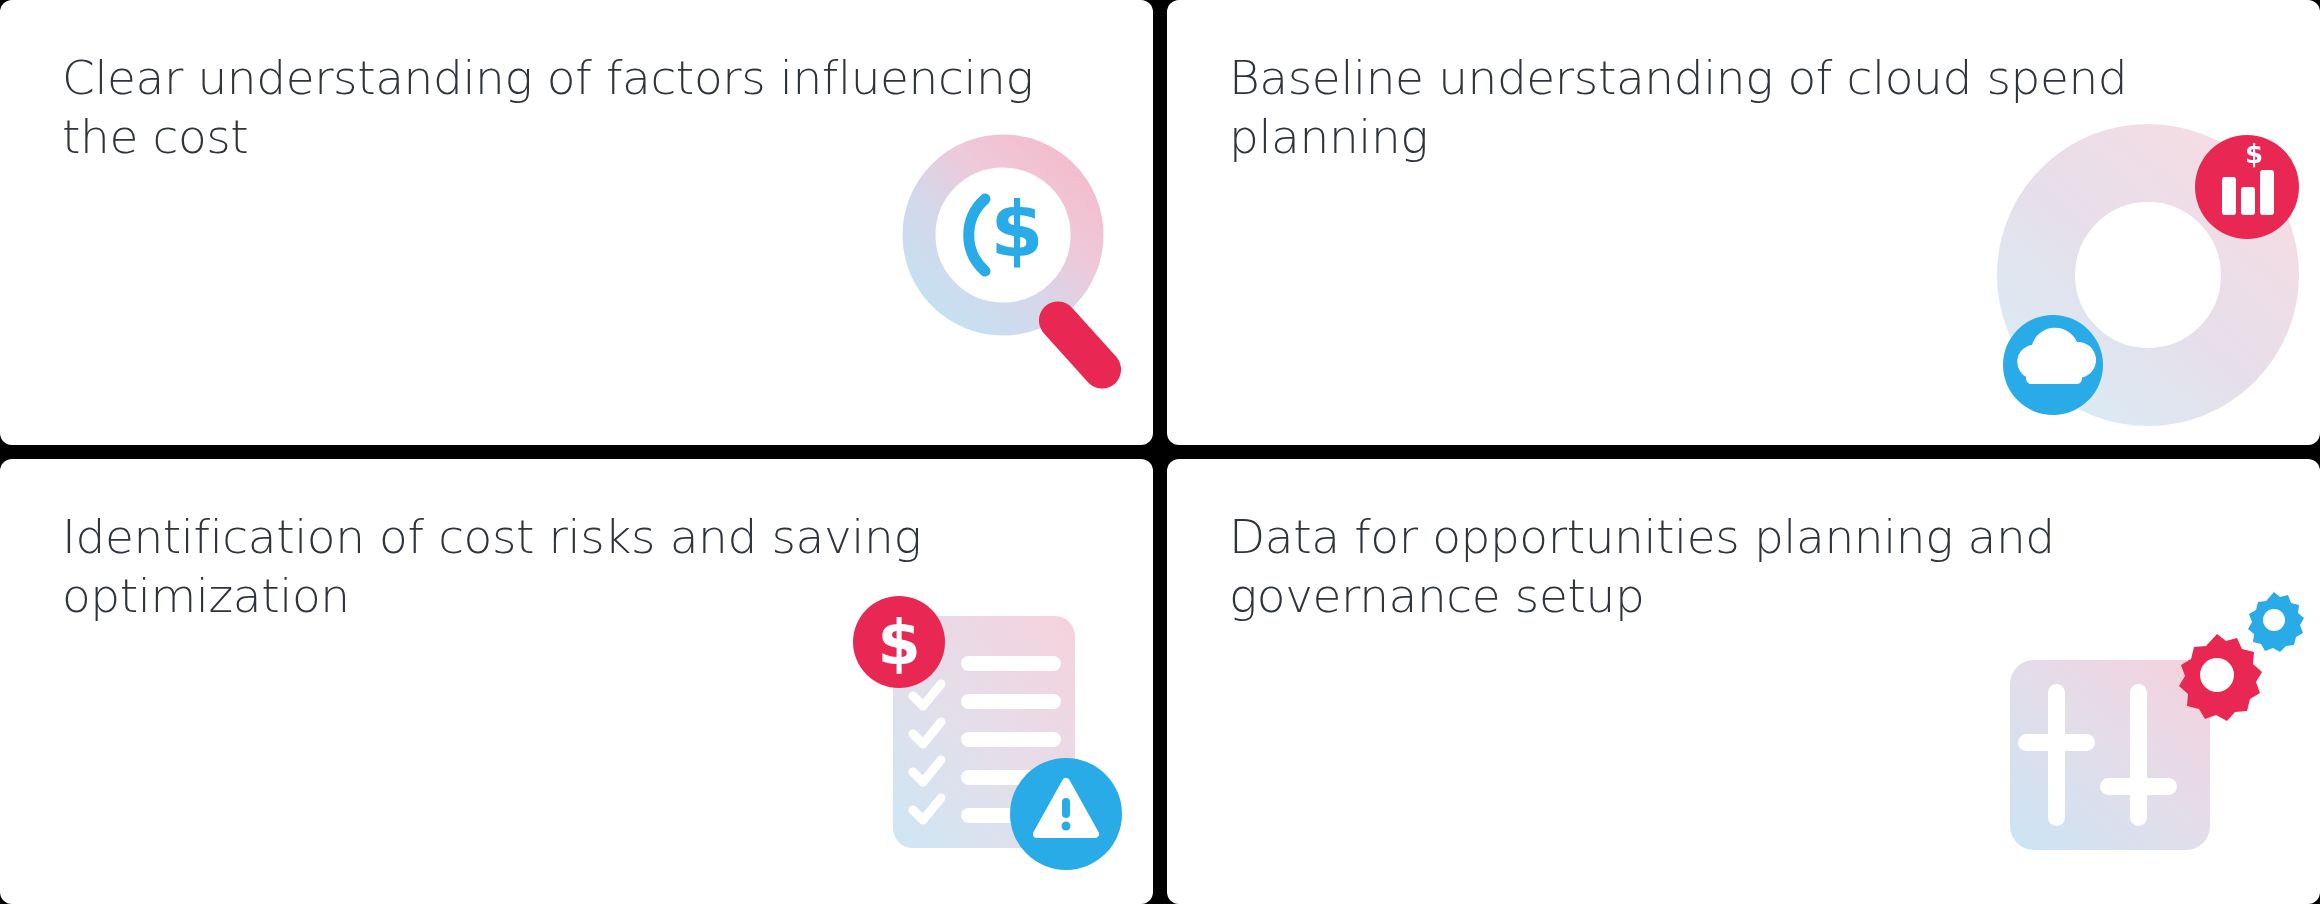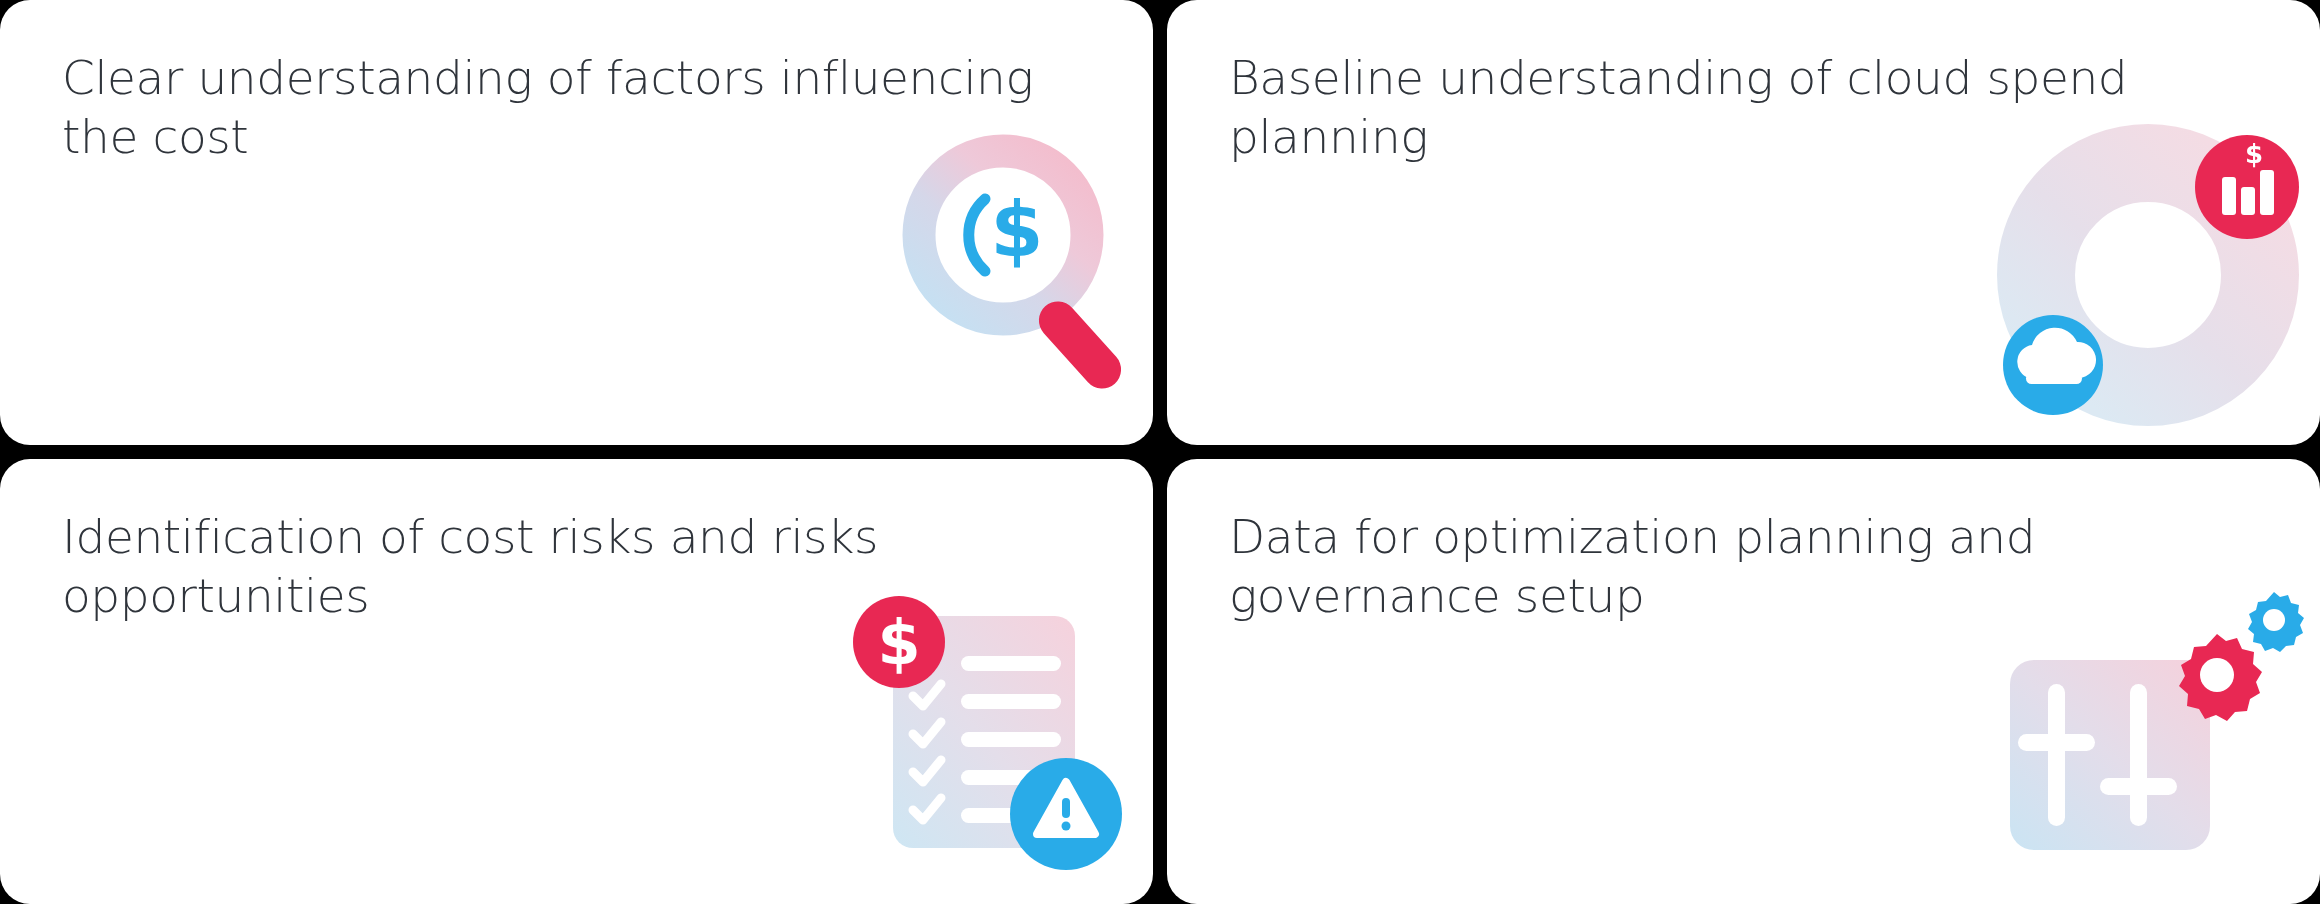--- a/index.html
+++ b/index.html
@@ -14,21 +14,21 @@
     display:grid;
     grid-template-columns:1fr 1fr;
     grid-template-rows:1fr 1fr;
     column-gap:14px;
     row-gap:14px;
     background:#000000;
   }
   .card {
     position:relative;
     background:#ffffff;
-    border-radius:30px;
+    border-radius:12px;
     overflow:hidden;
   }
   .card-title {
     position:absolute;
     left:62px;
     top:48px;
     width:calc(100% - 130px);
     font-family:"DejaVu Sans", sans-serif;
     font-weight:300;
     font-size:47px;
@@ -96,21 +96,21 @@
             <circle cx="55" cy="240" r="50" fill="#29ABE8"></circle>
             <path d="M31 253 a17 17 0 0 1 3 -33 a24 24 0 0 1 45 -3 a15 15 0 0 1 2 36 z" fill="#ffffff"></path>
             <rect x="28" y="248" width="56" height="11" rx="5.5" fill="#ffffff"></rect>
           </g>
         </g>
       </svg>
     </div>
   </div>
 
   <div class="card">
-    <div class="card-title">Identification of cost risks and risks opportunities</div>
+    <div class="card-title">Identification of cost risks and saving optimization</div>
     <div class="icon-wrap">
       <svg viewBox="0 0 360 330" xmlns="http://www.w3.org/2000/svg">
         <defs>
           <linearGradient id="c3doc" x1="0.05" y1="1" x2="0.95" y2="0">
             <stop offset="0%" stop-color="#CFE6F3"></stop>
             <stop offset="48%" stop-color="#E4DEEA"></stop>
             <stop offset="100%" stop-color="#F5D2DD"></stop>
           </linearGradient>
         </defs>
         <g transform="translate(58,12)">
@@ -137,21 +137,21 @@
             <path d="M215 196 l29 52 h-58 z" fill="#ffffff" stroke="#ffffff" stroke-width="8" stroke-linejoin="round"></path>
             <rect x="211" y="212" width="8" height="20" rx="4" fill="#29ABE8"></rect>
             <circle cx="215" cy="240" r="4.5" fill="#29ABE8"></circle>
           </g>
         </g>
       </svg>
     </div>
   </div>
 
   <div class="card">
-    <div class="card-title">Data for optimization planning and governance setup</div>
+    <div class="card-title">Data for opportunities planning and governance setup</div>
     <div class="icon-wrap">
       <svg viewBox="0 0 360 330" xmlns="http://www.w3.org/2000/svg">
         <defs>
           <linearGradient id="c4panel" x1="0.03" y1="1" x2="0.97" y2="0">
             <stop offset="0%" stop-color="#CBE4F3"></stop>
             <stop offset="50%" stop-color="#E3DDEA"></stop>
             <stop offset="100%" stop-color="#F5D1DC"></stop>
           </linearGradient>
         </defs>
         <g transform="translate(30,18)">

